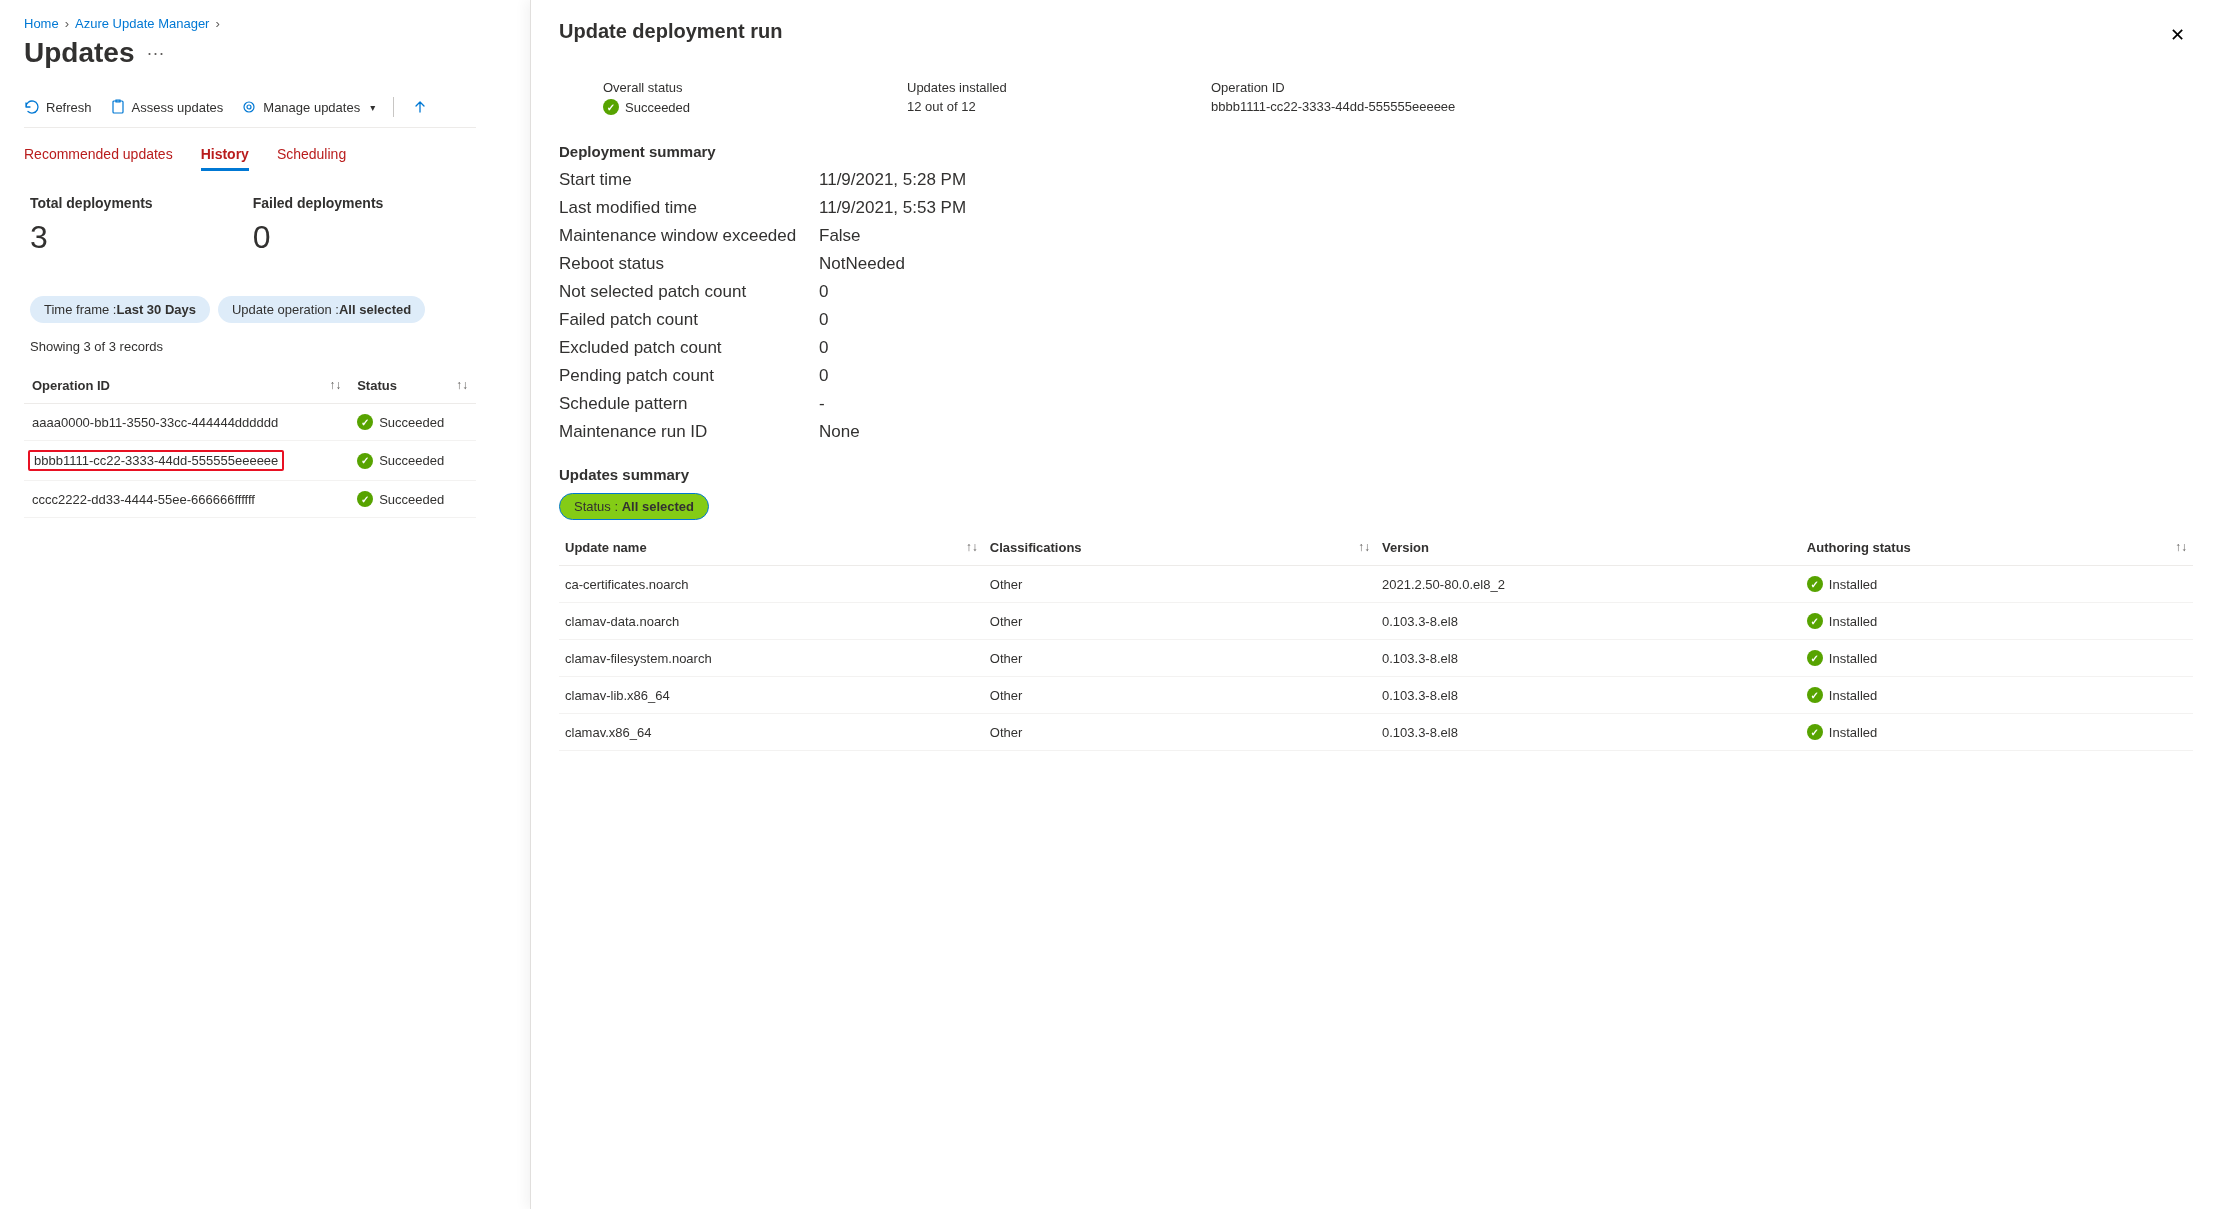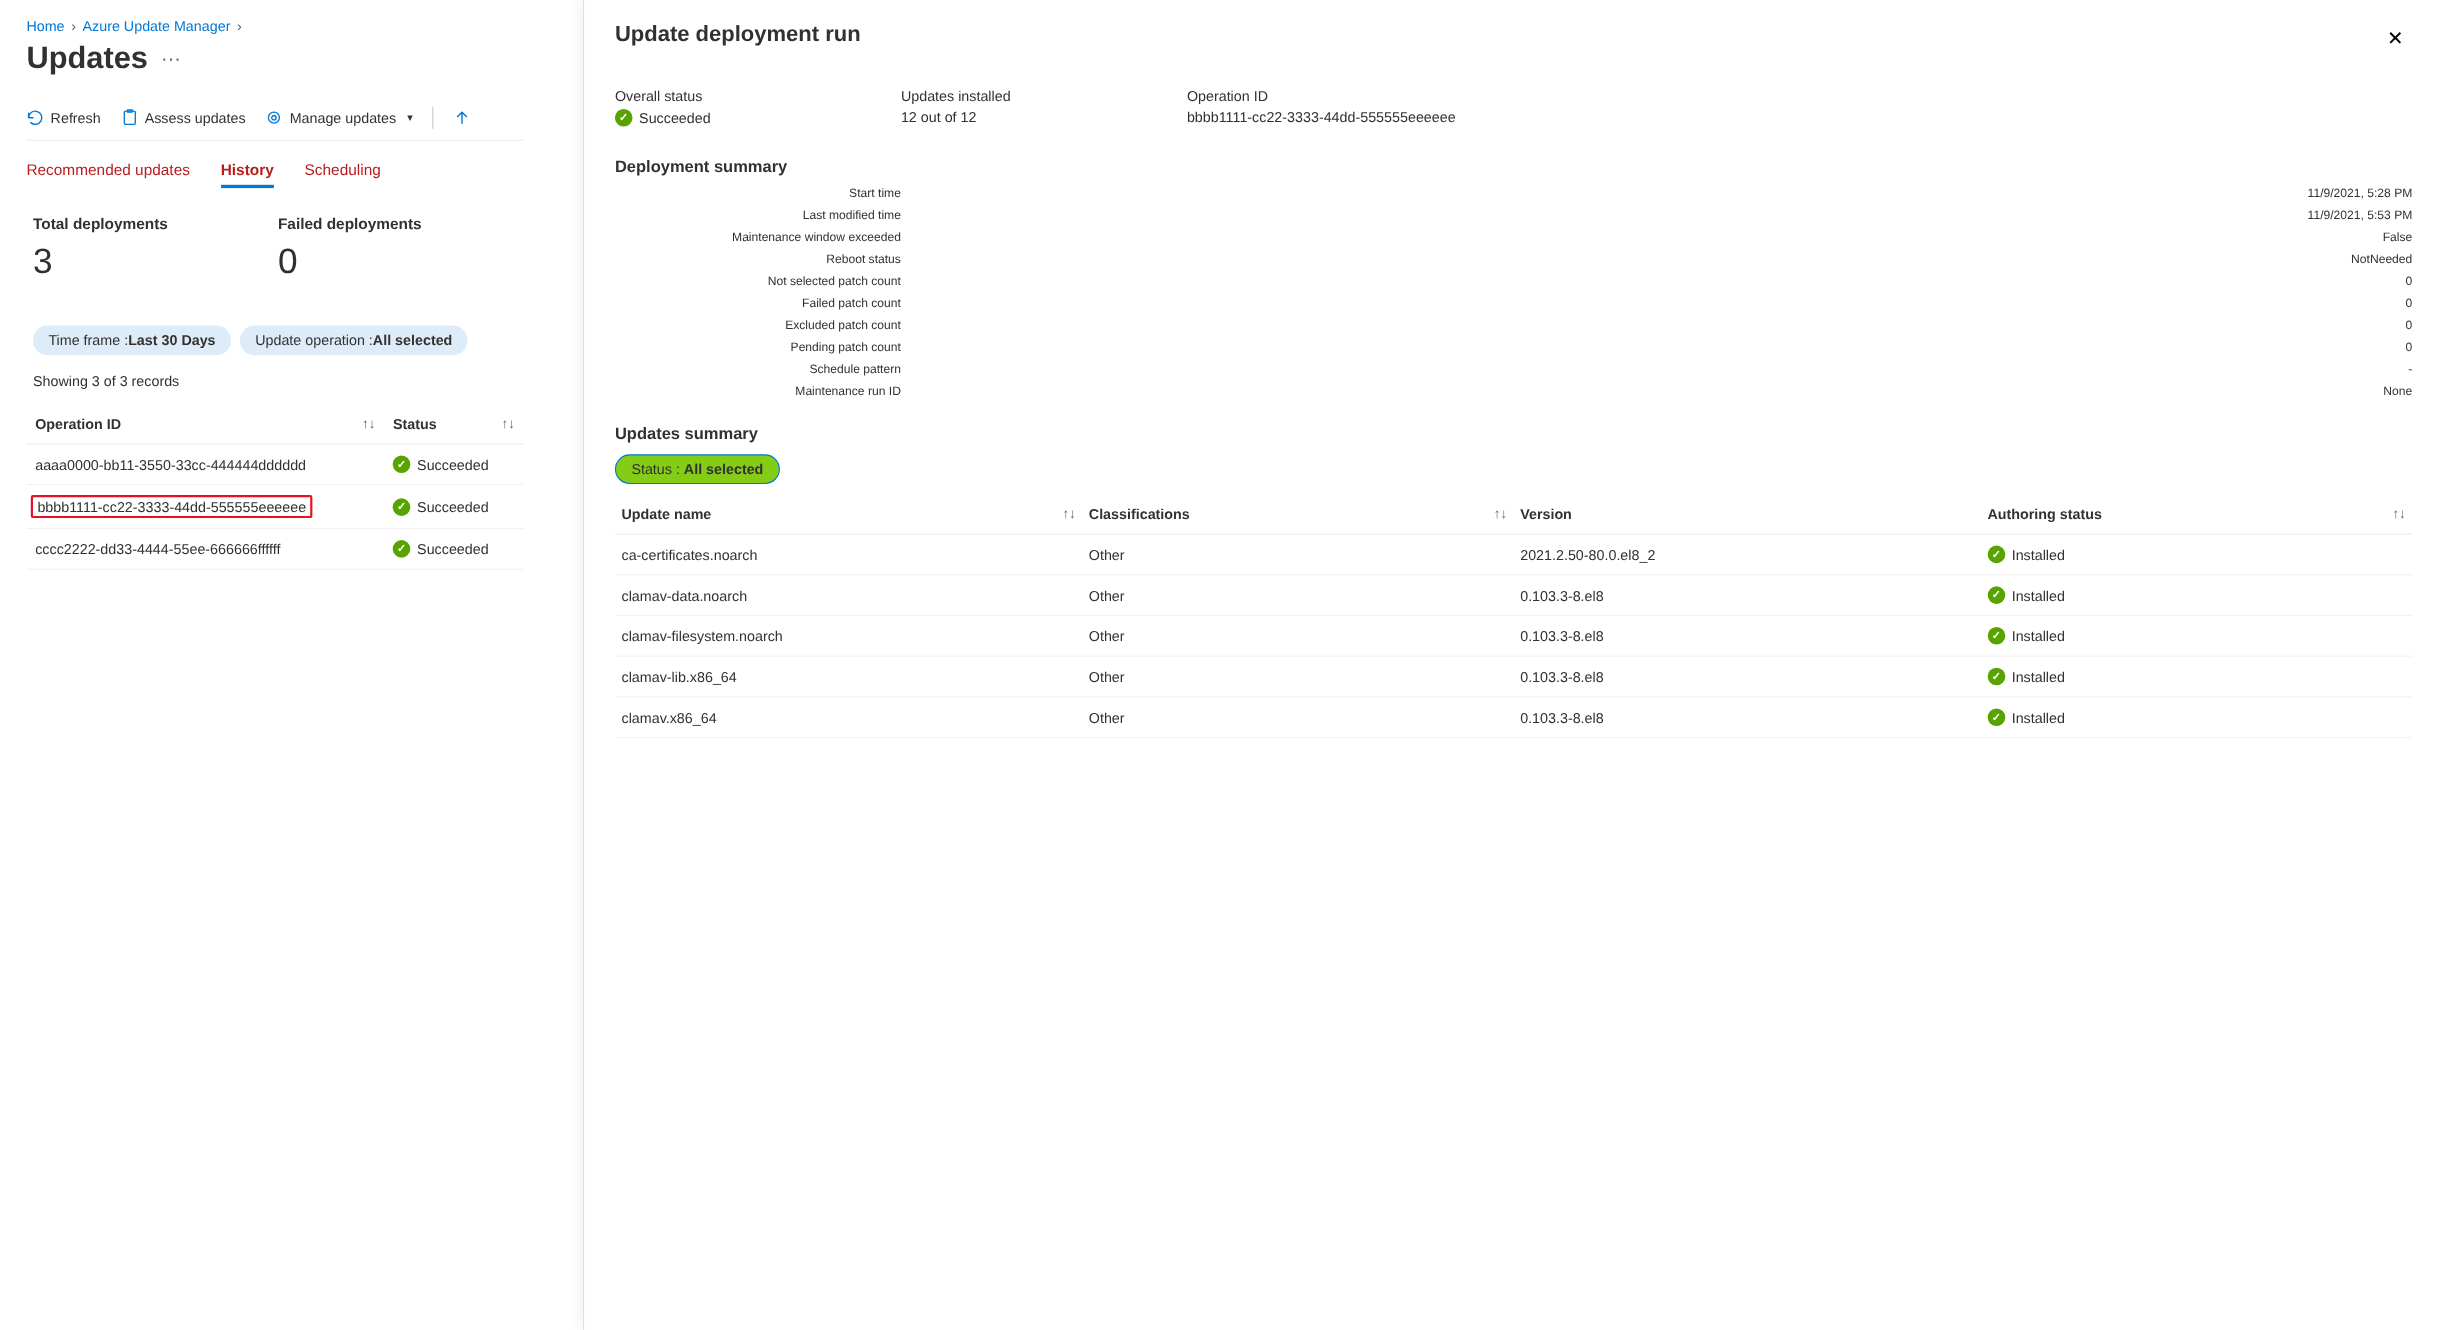--- a/index.html
+++ b/index.html
@@ -34,25 +34,25 @@
   .status-cell { display: flex; align-items: center; gap: 6px; }
   .check-icon { width: 16px; height: 16px; background: #57A300; border-radius: 50%; display: inline-flex; align-items: center; justify-content: center; color: #fff; font-size: 10px; font-weight:bold;}
   .highlighted-row-cell { border: 2px solid #e81123; border-radius: 2px; display:inline-block; padding:1px 4px; margin:-1px -4px;}
   
   
   .panel { position: absolute; top: 0; right: 0; bottom: 0; width: calc(100% - 530px); min-width:960px; background: #fff; border-left: 1px solid #e1dfdd; box-shadow: -4px 0 12px rgba(0,0,0,0.05); padding: 20px 28px; overflow-y: auto; }
   .panel-header { display: flex; justify-content: space-between; align-items: flex-start; margin-bottom: 30px; }
   .panel-title { font-size: 20px; font-weight: 600; }
   .close-btn { font-size: 18px; cursor: pointer; background: none; border: none; padding: 4px 8px;}
   .overview-row { display: flex; gap: 80px; margin-bottom: 28px; }
-  .overview-block { min-width: 180px; }
+  .overview-block { min-width: 180px; margin-left: 44px; }
   .ov-label { font-size: 13px; color: #323130; margin-bottom: 4px; }
   .ov-value { font-size: 13px; display: flex; align-items: center; gap: 6px; }
   .section-title { font-size: 15px; font-weight: 600; margin-bottom: 10px; margin-top: 8px; }
-  .summary-grid { display: grid; grid-template-columns: 260px 1fr; row-gap: 8px; margin-bottom: 24px; font-size: 11px; text-align: right; }
+  .summary-grid { display: grid; grid-template-columns: 260px 1fr; row-gap: 8px; margin-bottom: 24px; font-size: 17px; }
   .summary-grid .lbl { color: #323130; }
   .summary-grid .val { color: #323130; }
   .status-pill { background: #84cc16; border: 1px solid #0078d4; border-radius: 16px; padding: 5px 14px; font-size: 13px; display: inline-block; margin-bottom: 10px; cursor:pointer;}
   .status-pill b { font-weight: 600; }
   .updates-table { width: 100%; border-collapse: collapse; }
   .updates-table th { text-align: left; font-size: 13px; font-weight: 600; padding: 10px 6px; border-bottom: 1px solid #edebe9; }
   .updates-table td { font-size: 13px; padding: 10px 6px; border-bottom: 1px solid #f3f2f1; }
   .chevron-down { font-size: 10px; margin-left: 4px; }
 </style>
 </head>

